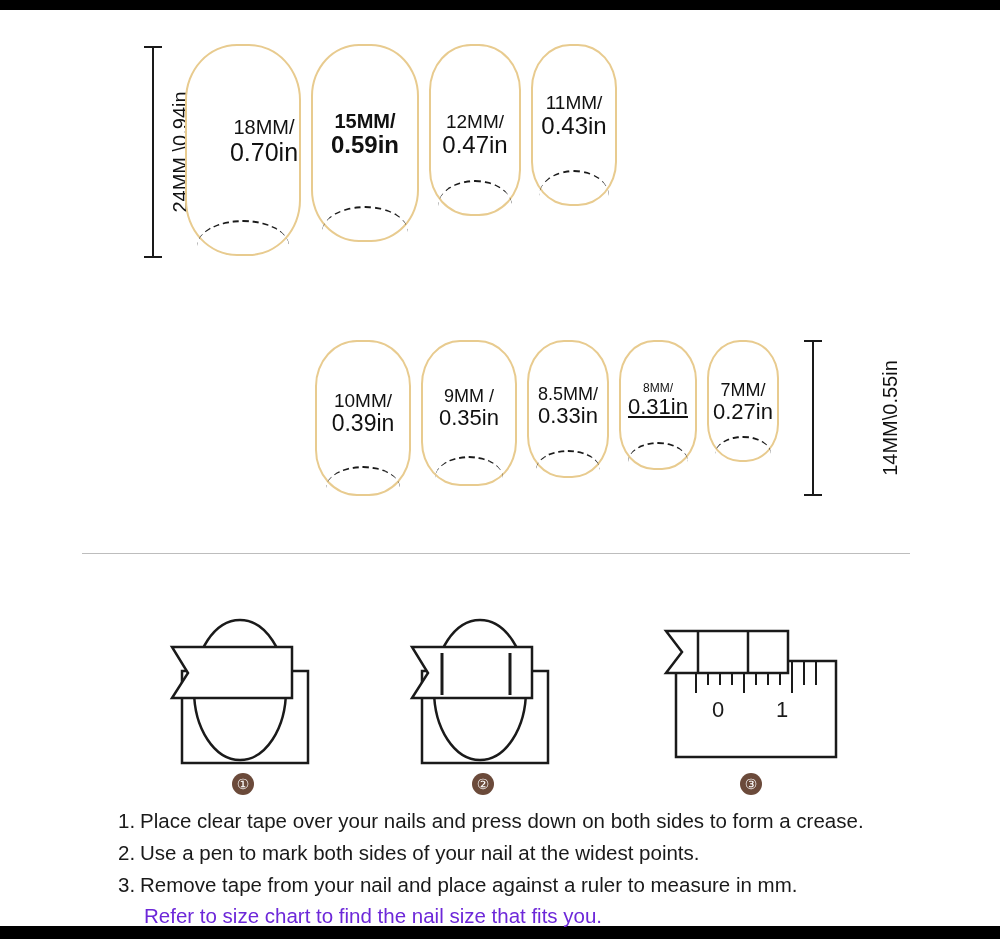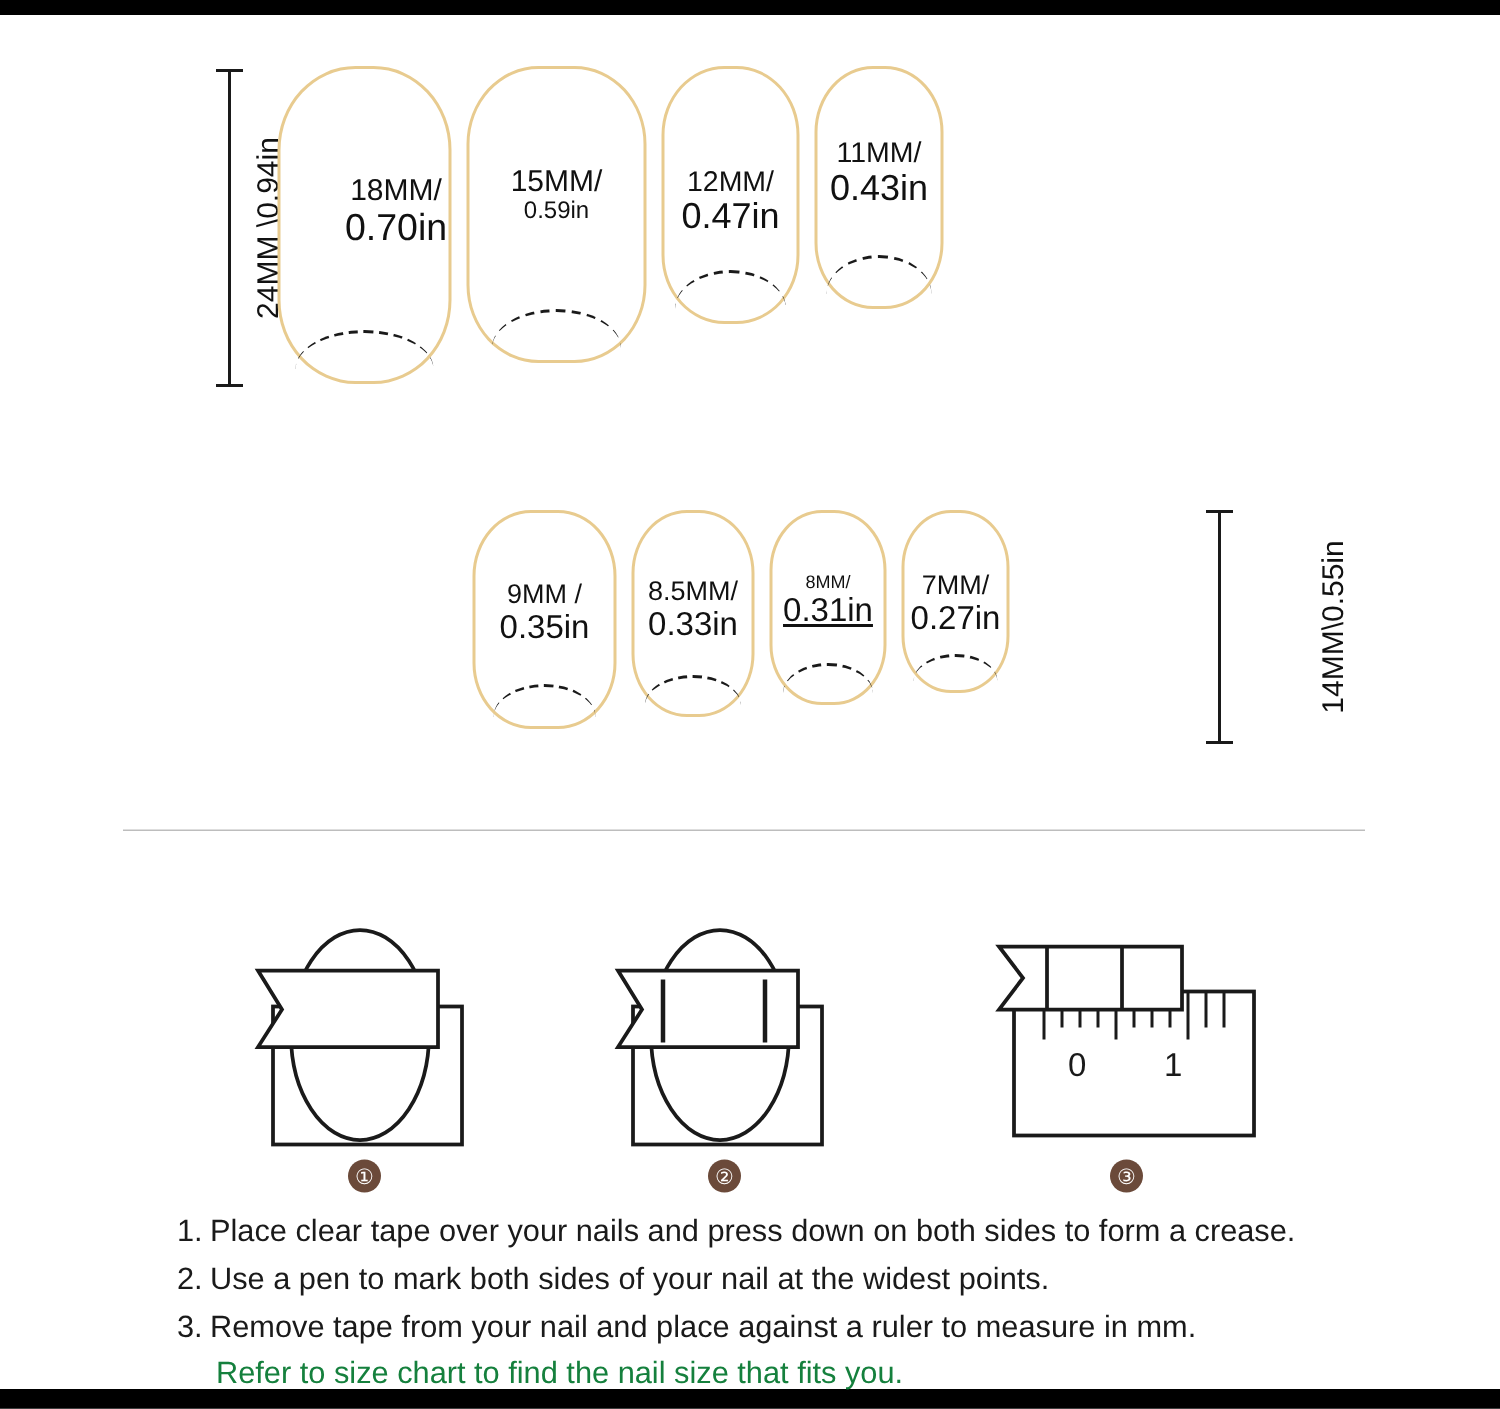--- a/index.html
+++ b/index.html
@@ -54,21 +54,21 @@
     left: 50%;
     transform: translateX(-50%);
     border-top: 2px dashed #1a1a1a;
     border-radius: 50% 50% 0 0 / 100% 100% 0 0;
     height: 26px;
     box-sizing: border-box;
   }
 
   
   .n1 { width: 116px; height: 212px; border-radius: 52px/56px; margin-right: 10px; padding-left: 42px; }
-  .n2 { width: 120px; height: 198px; border-radius: 48px/52px; margin-right: 10px; }
+  .n2 { width: 108px; height: 198px; border-radius: 48px/52px; margin-right: 10px; font-weight: bold; }
   .n3 { width: 100px; height: 184px; border-radius: 45px/50px; margin-right: 10px; }
   .n4 { width: 92px;  height: 172px; border-radius: 42px/46px; margin-right: 10px; }
   .n5 { width: 86px;  height: 162px; border-radius: 39px/44px; }
 
   .s1 { width: 96px; height: 156px; border-radius: 42px/46px; margin-right: 10px; }
   .s2 { width: 96px; height: 146px; border-radius: 39px/44px; margin-right: 10px; }
   .s3 { width: 82px; height: 138px; border-radius: 37px/42px; margin-right: 10px; }
   .s4 { width: 78px; height: 130px; border-radius: 35px/40px; margin-right: 10px; }
   .s5 { width: 72px; height: 122px; border-radius: 33px/38px; }
 
@@ -159,21 +159,21 @@
   }
   .ins-line {
     font-size: 20.5px;
     color: #1a1a1a;
     line-height: 1.55;
     white-space: nowrap;
   }
   .ins-line .num { display: inline-block; width: 22px; }
   .ins-sub {
     font-size: 20.5px;
-    color: #15803d;
+    color: #6d28d9;
     line-height: 1.55;
     padding-left: 26px;
     white-space: nowrap;
   }
 </style>
 </head>
 <body>
 
 <div class="page">
 
@@ -190,21 +190,21 @@
       <div class="lbl" style="margin-top:70px;">
         <span class="mm" style="font-size:20px;">18MM/</span>
         <span class="inch" style="font-size:25px;">0.70in</span>
       </div>
       <div class="smile" style="width:92px; bottom:8px;"></div>
     </div>
 
     <div class="nail n2">
       <div class="lbl" style="margin-top:64px;">
         <span class="mm" style="font-size:20px;">15MM/</span>
-        <span class="inch" style="font-size:16px;">0.59in</span>
+        <span class="inch" style="font-size:24px;">0.59in</span>
       </div>
       <div class="smile" style="width:86px; bottom:8px;"></div>
     </div>
 
 
     <div class="nail n4">
       <div class="lbl" style="margin-top:65px;">
         <span class="mm" style="font-size:19px;">12MM/</span>
         <span class="inch" style="font-size:24px;">0.47in</span>
       </div>
@@ -216,20 +216,27 @@
         <span class="mm" style="font-size:19px;">11MM/</span>
         <span class="inch" style="font-size:24px;">0.43in</span>
       </div>
       <div class="smile" style="width:70px; bottom:8px;"></div>
     </div>
 
   </div>
 
   <div class="row" id="row-small">
 
+    <div class="nail s1">
+      <div class="lbl" style="margin-top:48px;">
+        <span class="mm" style="font-size:19px;">10MM/</span>
+        <span class="inch" style="font-size:23px;">0.39in</span>
+      </div>
+      <div class="smile" style="width:74px; bottom:6px; height:22px;"></div>
+    </div>
 
     <div class="nail s2">
       <div class="lbl" style="margin-top:44px;">
         <span class="mm" style="font-size:18px;">9MM /</span>
         <span class="inch" style="font-size:22px;">0.35in</span>
       </div>
       <div class="smile" style="width:68px; bottom:6px; height:22px;"></div>
     </div>
 
     <div class="nail s3">

